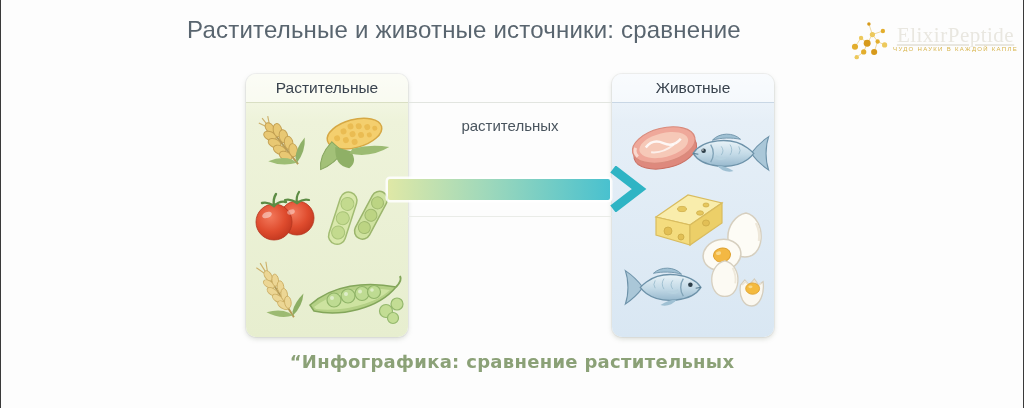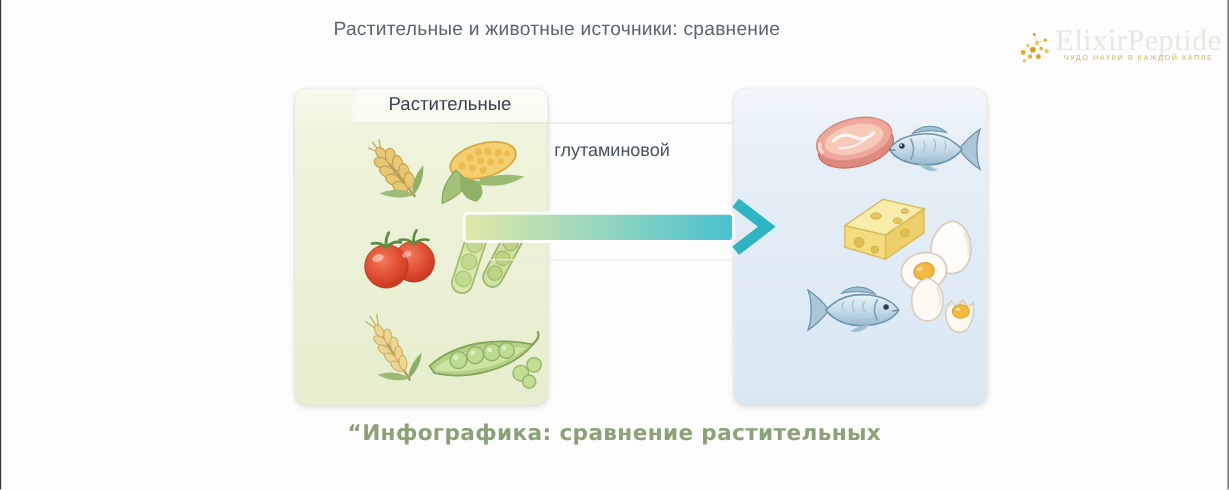--- a/index.html
+++ b/index.html
@@ -6,34 +6,33 @@
   body{
     width:1024px;height:408px;position:relative;overflow:hidden;
     background:#fdfdfd;font-family:"Liberation Sans",sans-serif;
   }
   .edge{position:absolute;top:0;width:1px;height:408px;background:#3a3a3a;}
   .edge.left{left:0;}
   .edge.right{right:0;}
 
   .title{
     position:absolute;top:16px;left:0;width:928px;text-align:center;
-    font-size:16px;color:#59656f;letter-spacing:.2px;
+    font-size:24px;color:#59656f;letter-spacing:.2px;
   }
 
   
   .logo{position:absolute;top:12px;right:6px;width:170px;display:flex;align-items:center;gap:5px;}
   .logo-text{display:flex;flex-direction:column;align-items:center;}
-  .logo-name{font-family:"Liberation Serif",serif;font-size:25px;color:#e9e7e0;letter-spacing:.5px;line-height:20px;}
+  .logo-name{font-family:"Liberation Serif",serif;font-size:21px;color:#e9e7e0;letter-spacing:.5px;line-height:20px;text-decoration:underline;}
   .logo-tagline{font-size:6px;color:#d8b44a;letter-spacing:1.3px;margin-top:1px;white-space:nowrap;}
 
   
   .panel{
     position:absolute;top:74px;width:162px;height:263px;border-radius:10px;
     box-shadow:0 2px 5px rgba(125,135,115,.28), 0 0 0 1px rgba(0,0,0,.045);
-    padding-left:48px;
   }
   .panel.plant{left:246px;background:linear-gradient(180deg,#f7f9ec 0%,#eef3da 18%,#e7eecf 100%);}
   .panel.animal{left:612px;background:linear-gradient(180deg,#f2f7fc 0%,#e6eff7 18%,#d9e7f3 100%);}
   .panel-header{
     height:28px;display:flex;align-items:center;justify-content:center;
     font-size:15.5px;color:#39434e;background:rgba(255,255,255,.5);
     border-radius:10px 10px 0 0;border-bottom:1px solid #d9dfc3;
   }
   .panel.animal .panel-header{border-bottom-color:#c9d7e5;}
   .panel-body{position:relative;height:234px;}
@@ -234,20 +233,21 @@
       <g fill="#c3dd94" stroke="#94b86c" stroke-width="1.2">
         <circle cx="82" cy="42" r="6.5"></circle>
           <circle cx="93" cy="35" r="6"></circle>
           <circle cx="89" cy="49" r="5.5"></circle>
       </g>
     </svg>
   </div>
 </div>
 
 <div class="panel animal">
+  <div class="panel-header">Животные</div>
   <div class="panel-body">
 
     <svg class="item" style="left:10px;top:10px" width="84" height="66" viewBox="0 0 84 66">
       <g transform="rotate(-14 42 33)">
         <ellipse cx="42" cy="38" rx="32" ry="17" fill="#de897d" stroke="#c96f62" stroke-width="1"></ellipse>
         <ellipse cx="42" cy="32" rx="32" ry="17" fill="#efa89a" stroke="#d98b7c" stroke-width="1.2"></ellipse>
         <ellipse cx="42" cy="32" rx="25" ry="12" fill="#f6c9b8"></ellipse>
         <path d="M24,30 q9,-7 18,0 q9,7 18,0" stroke="#ffffff" stroke-width="2.5" fill="none" opacity=".85"></path>
         <path d="M28,36 q11,4 24,-2" stroke="#ffffff" stroke-width="2" fill="none" opacity=".7"></path>
         <path d="M14,28 q-3,4 0,9" stroke="#f9ded5" stroke-width="3" fill="none" opacity=".9"></path>
@@ -315,21 +315,21 @@
       <ellipse cx="56" cy="38" rx="8" ry="6.5" fill="#f4ba3e" stroke="#de9f2c" stroke-width="1"></ellipse>
       <ellipse cx="53.5" cy="36" rx="2.4" ry="1.6" fill="#f9d98c"></ellipse>
     </svg>
   </div>
 </div>
 
 <div class="connector top"></div>
 <div class="connector bottom"></div>
 
 <div class="mid-label">
-  <div>глутаминовой</div>
+  <div>растительных</div>
 </div>
 
 <div class="arrow-wrap">
   <svg width="270" height="46" viewBox="0 0 270 46">
     <rect x="6" y="13" width="222" height="21" rx="2" fill="none" stroke="#ffffff" stroke-width="5" opacity=".85"></rect>
     <rect x="6" y="13" width="222" height="21" rx="2" fill="url(#gradArrow)"></rect>
     <path d="M231,3 L257,23 L231,43" fill="none" stroke="#2fb4c4" stroke-width="9"></path>
   </svg>
 </div>
 

